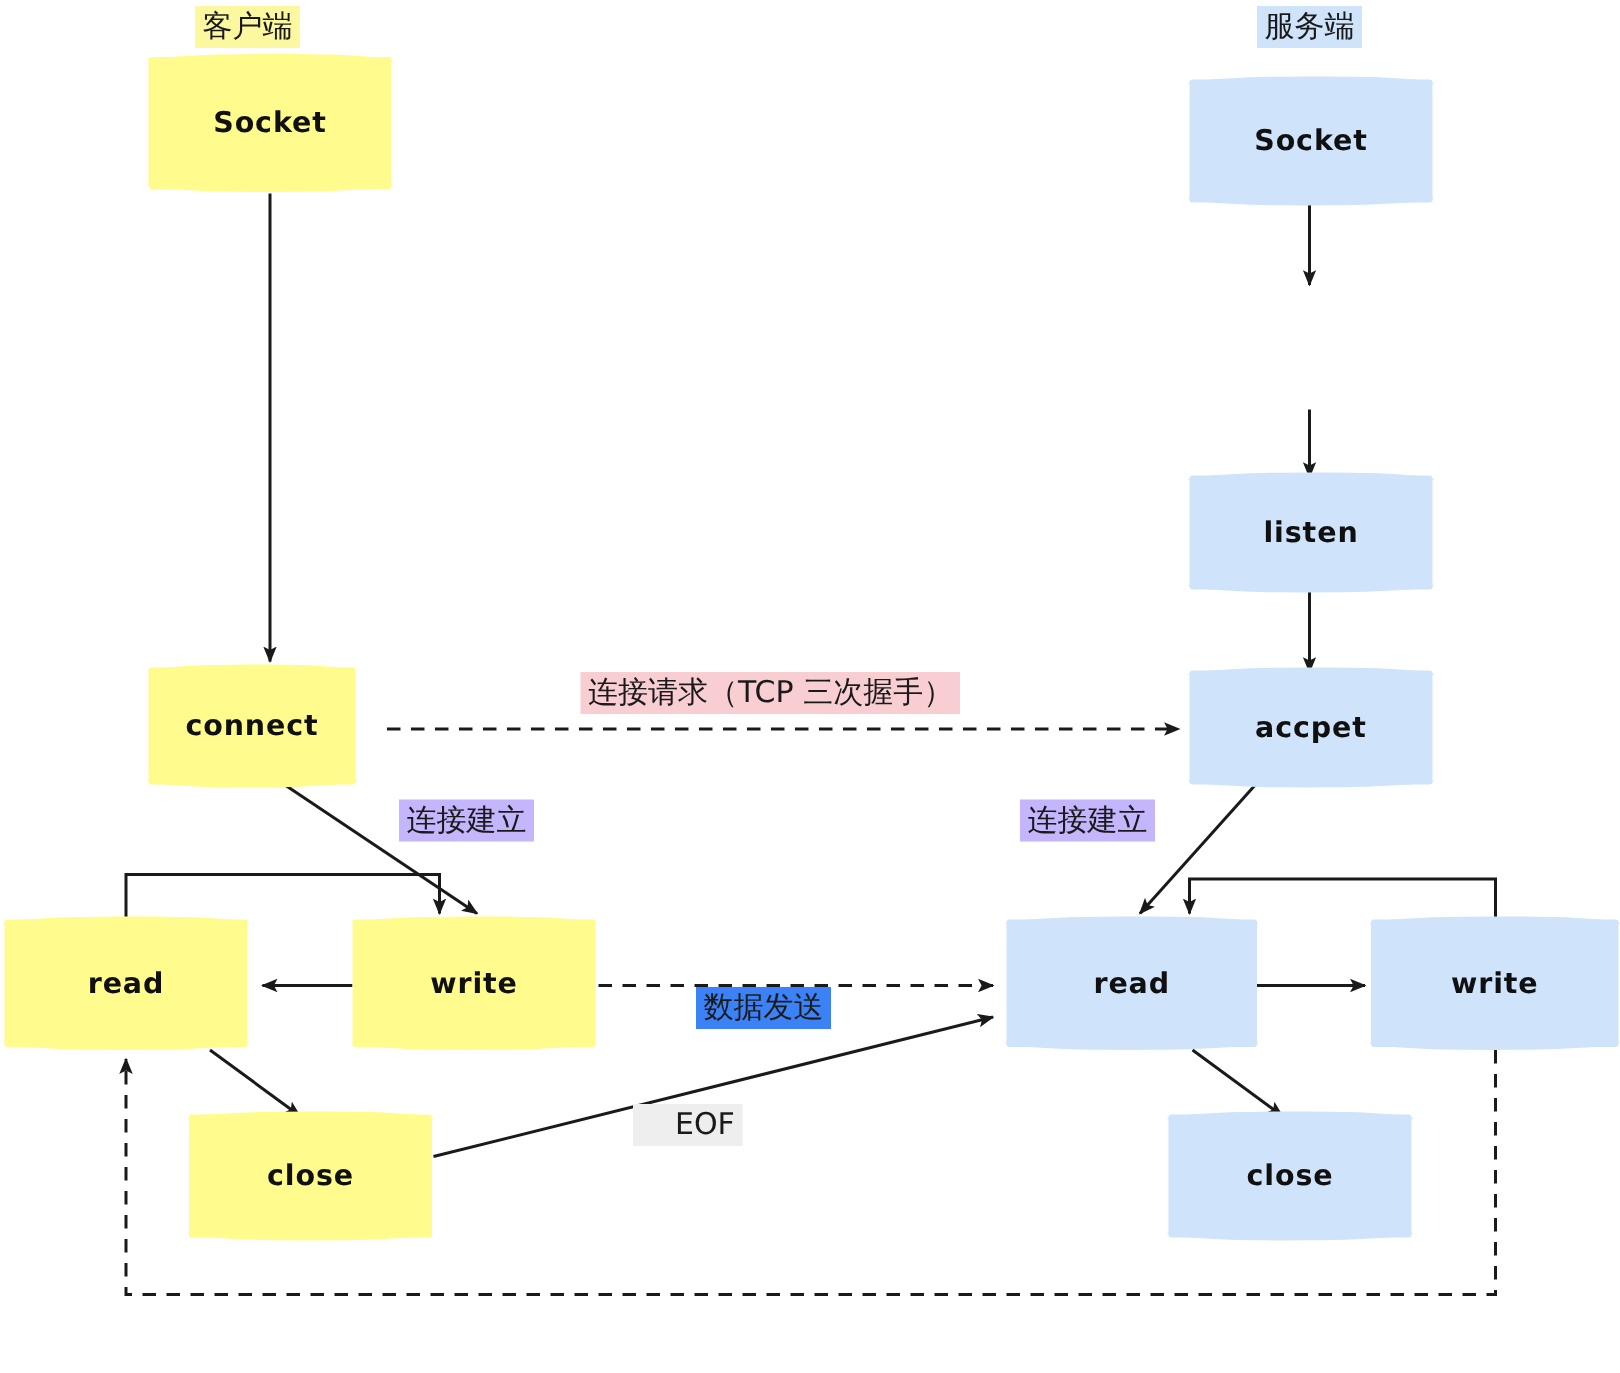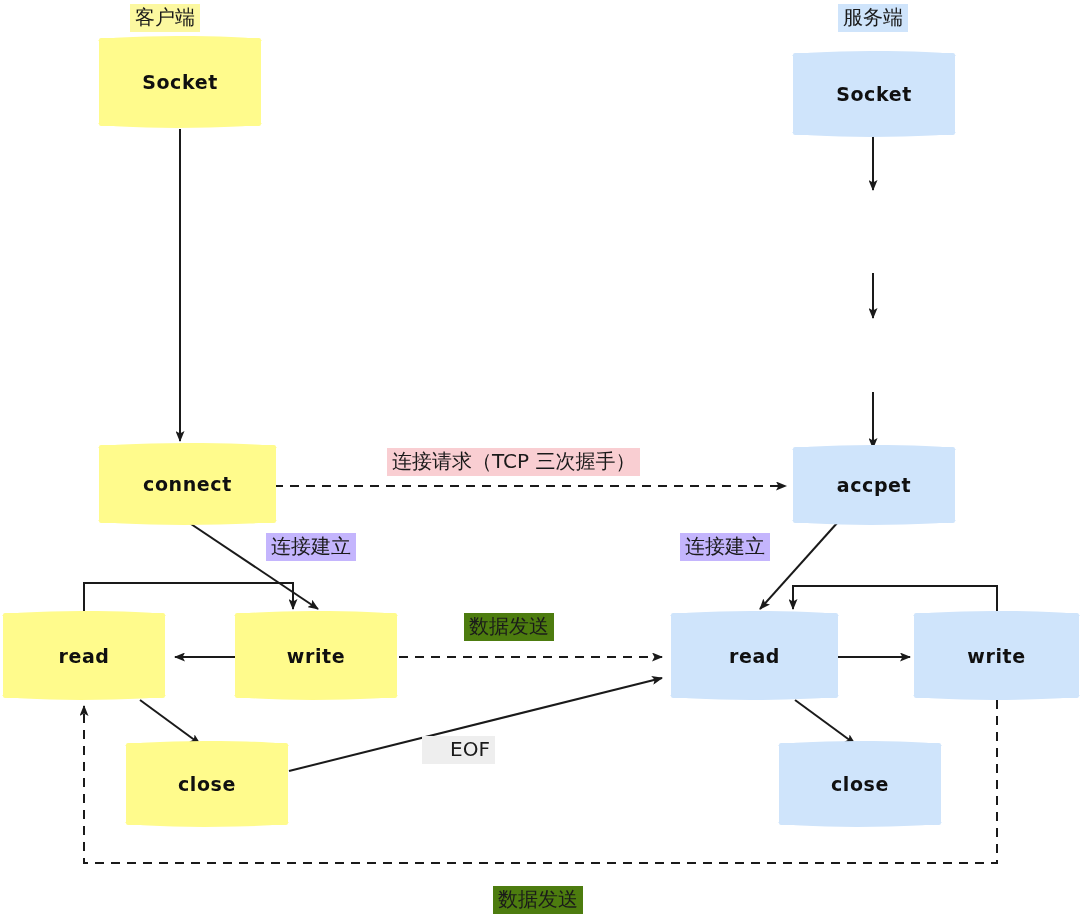--- a/index.html
+++ b/index.html
@@ -63,21 +63,21 @@
     font-size: 20px;
     color: #1a1a1a;
     padding: 2px 5px 3px 5px;
     white-space: nowrap;
     line-height: 1.15;
   }
   .tag.yellow { background: #fcf8a0; }
   .tag.blue   { background: #cfe4fb; }
   .tag.green  { background: #c4b5fd; }
   .tag.pink   { background: #f9ced2; }
-  .tag.orange { background: #4d7c0f; }
+  .tag.orange { background: #3b82f6; margin-top: 45px; }
   .tag.grey   { background: #eeeeee; }
 </style>
 </head>
 <body>
 
 <div id="canvas">
 
   <svg class="edges" viewBox="0 0 1080 915" xmlns="http://www.w3.org/2000/svg">
     <defs>
       <marker id="ah" markerWidth="11" markerHeight="9" refX="10" refY="4.5" orient="auto" markerUnits="userSpaceOnUse">
@@ -114,29 +114,30 @@
     <path d="M795,700 L855,744" stroke="#1a1a1a" stroke-width="2" fill="none" marker-end="url(#ah)"></path>
 
     <path d="M997,700 L997,863 L84,863 L84,706" stroke="#1a1a1a" stroke-width="2" fill="none" stroke-dasharray="9 7" marker-end="url(#ah)"></path>
   </svg>
 
   <div class="tag yellow" style="left:130px; top:4px;">客户端</div>
   <div class="tag blue" style="left:838px; top:4px;">服务端</div>
 
   <div class="node yellow" style="left:99px; top:38px; width:162px; height:88px;">Socket</div>
 
-  <div class="node yellow" style="left:99px; top:445px; width:177px; height:78px;">connect</div>
+  <div class="node yellow" style="left:99px; top:445px; width:138px; height:78px;">connect</div>
 
   <div class="node yellow" style="left:3px; top:613px; width:162px; height:85px;">read</div>
 
   <div class="node yellow" style="left:235px; top:613px; width:162px; height:85px;">write</div>
 
   <div class="node yellow" style="left:126px; top:743px; width:162px; height:82px;">close</div>
 
   <div class="node blue" style="left:793px; top:53px; width:162px; height:82px;">Socket</div>
+  <div class="node blue" style="left:793px; top:317px; width:162px; height:76px;">listen</div>
   <div class="node blue" style="left:793px; top:447px; width:162px; height:76px;">accpet</div>
   <div class="node blue" style="left:671px; top:613px; width:167px; height:85px;">read</div>
   <div class="node blue" style="left:914px; top:613px; width:165px; height:85px;">write</div>
   <div class="node blue" style="left:779px; top:743px; width:162px; height:82px;">close</div>
 
   <div class="tag pink" style="left:387px; top:448px;">连接请求（TCP 三次握手）</div>
 
   <div class="tag green" style="left:266px; top:533px;">连接建立</div>
 
   <div class="tag green" style="left:680px; top:533px;">连接建立</div>

